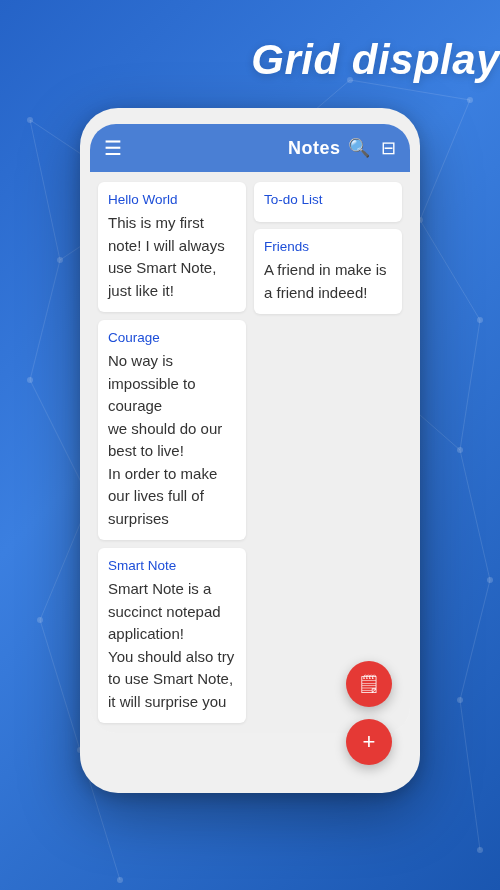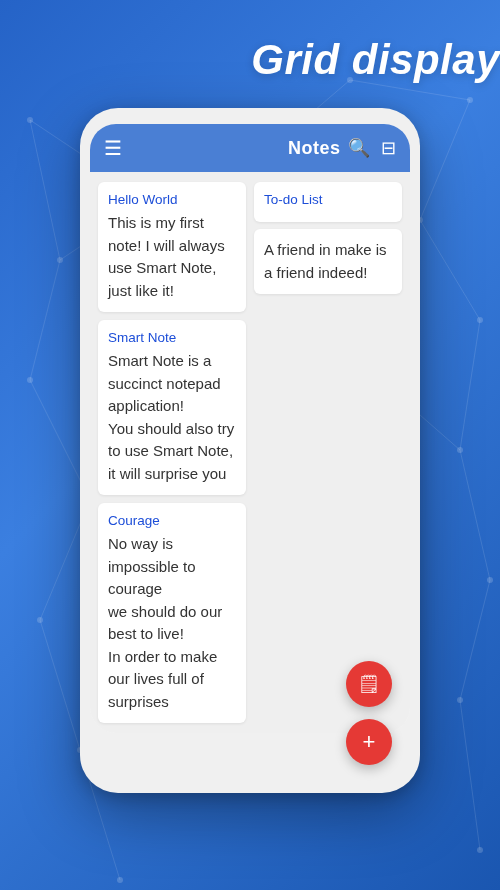--- a/index.html
+++ b/index.html
@@ -211,38 +211,39 @@
     <div style="display:grid; grid-template-columns:1fr 1fr; gap:8px; padding:10px 8px; background:#efefef;">
 
       <div style="display:flex; flex-direction:column; gap:8px;">
 
         <div class="note-card">
           <div class="note-title">Hello World</div>
           <div class="note-body">This is my first note! I will always use Smart Note, just like it!</div>
         </div>
 
         <div class="note-card">
+          <div class="note-title">Courage</div>
+          <div class="note-body">No way is impossible to courage<br>we should do our best to live!<br>In order to make our lives full of surprises</div>
+        </div>
+
+        <div class="note-card">
           <div class="note-title">Smart Note</div>
           <div class="note-body">Smart Note is a succinct notepad application!<br>You should also try to use Smart Note, it will surprise you</div>
         </div>
 
-        <div class="note-card">
-          <div class="note-title">Courage</div>
-          <div class="note-body">No way is impossible to courage<br>we should do our best to live!<br>In order to make our lives full of surprises</div>
-        </div>
-
       </div>
 
       <div style="display:flex; flex-direction:column; gap:7px;">
 
         <div class="note-card">
           <div class="note-title">To-do List</div>
         </div>
 
         <div class="note-card">
+          <div class="note-title">Friends</div>
           <div class="note-body">A friend in make is a friend indeed!</div>
         </div>
 
       </div>
 
     </div>
 
   </div>
 
   <div class="fab-container">

